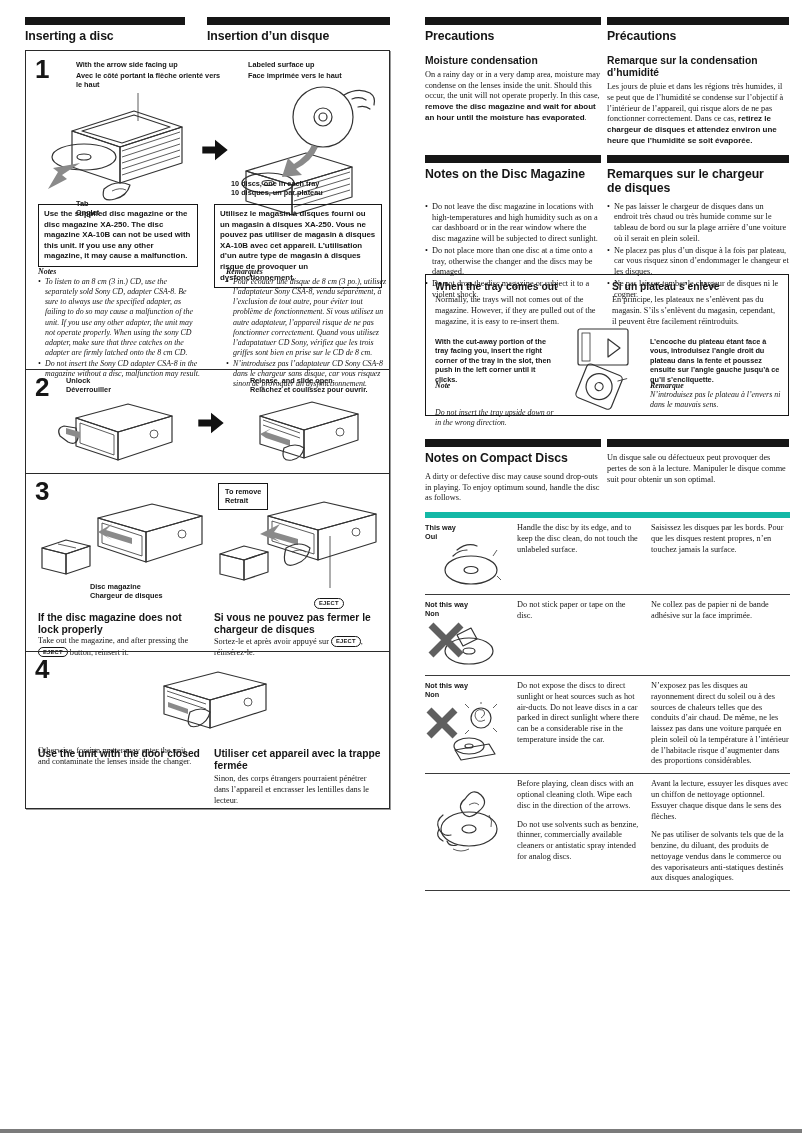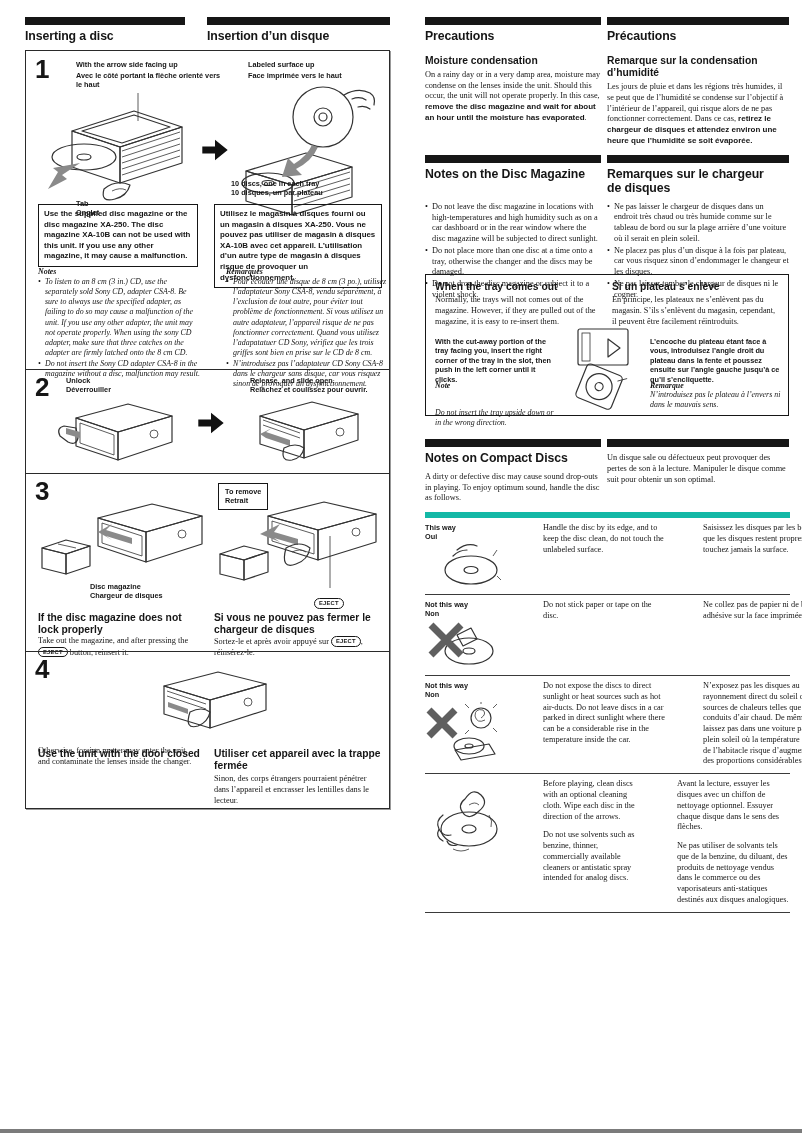--- a/index.html
+++ b/index.html
@@ -20,21 +20,21 @@
   .section{position:absolute;left:0;width:100%;}
   .sectline{border-top:1.3px solid #2a2a2a;}
   .pill{display:inline-block;border:1px solid #161616;border-radius:7px;font:bold 5.8px/1.5 "Liberation Sans",sans-serif;padding:0 4px;vertical-align:1px;letter-spacing:.2px;}
   .traybox{border:1.2px solid #161616;}
   .cdtable{border-top:6px solid #14b8a6;}
   .cdrow{display:flex;border-bottom:1px solid #3a3a3a;padding:5px 0 6px 0;}
   .cdrow:last-child{border-bottom:1px solid #3a3a3a;}
   .cdc1{width:92px;flex:0 0 92px;}
   .cdc2{width:126px;flex:0 0 126px;margin-right:8px;}
   .cdc3{width:139px;flex:0 0 139px;}
-  .cdtxt{font:8.3px/1.3 "Liberation Serif",serif;margin-left:26px;}
+  .cdtxt{font:8.3px/1.3 "Liberation Serif",serif;}
   .pgline{background:#7b7b7b;}
   svg{display:block;}
   .ln{fill:none;stroke:#333;stroke-width:1.2;stroke-linejoin:round;stroke-linecap:round;}
   .lnthin{fill:none;stroke:#333;stroke-width:.8;}
   .gray{fill:#8a8a8a;stroke:none;}
   .xmark{stroke:#5f5f5f;stroke-width:7;stroke-linecap:butt;fill:none;}
 </style>
 </head>
 <body>
 

